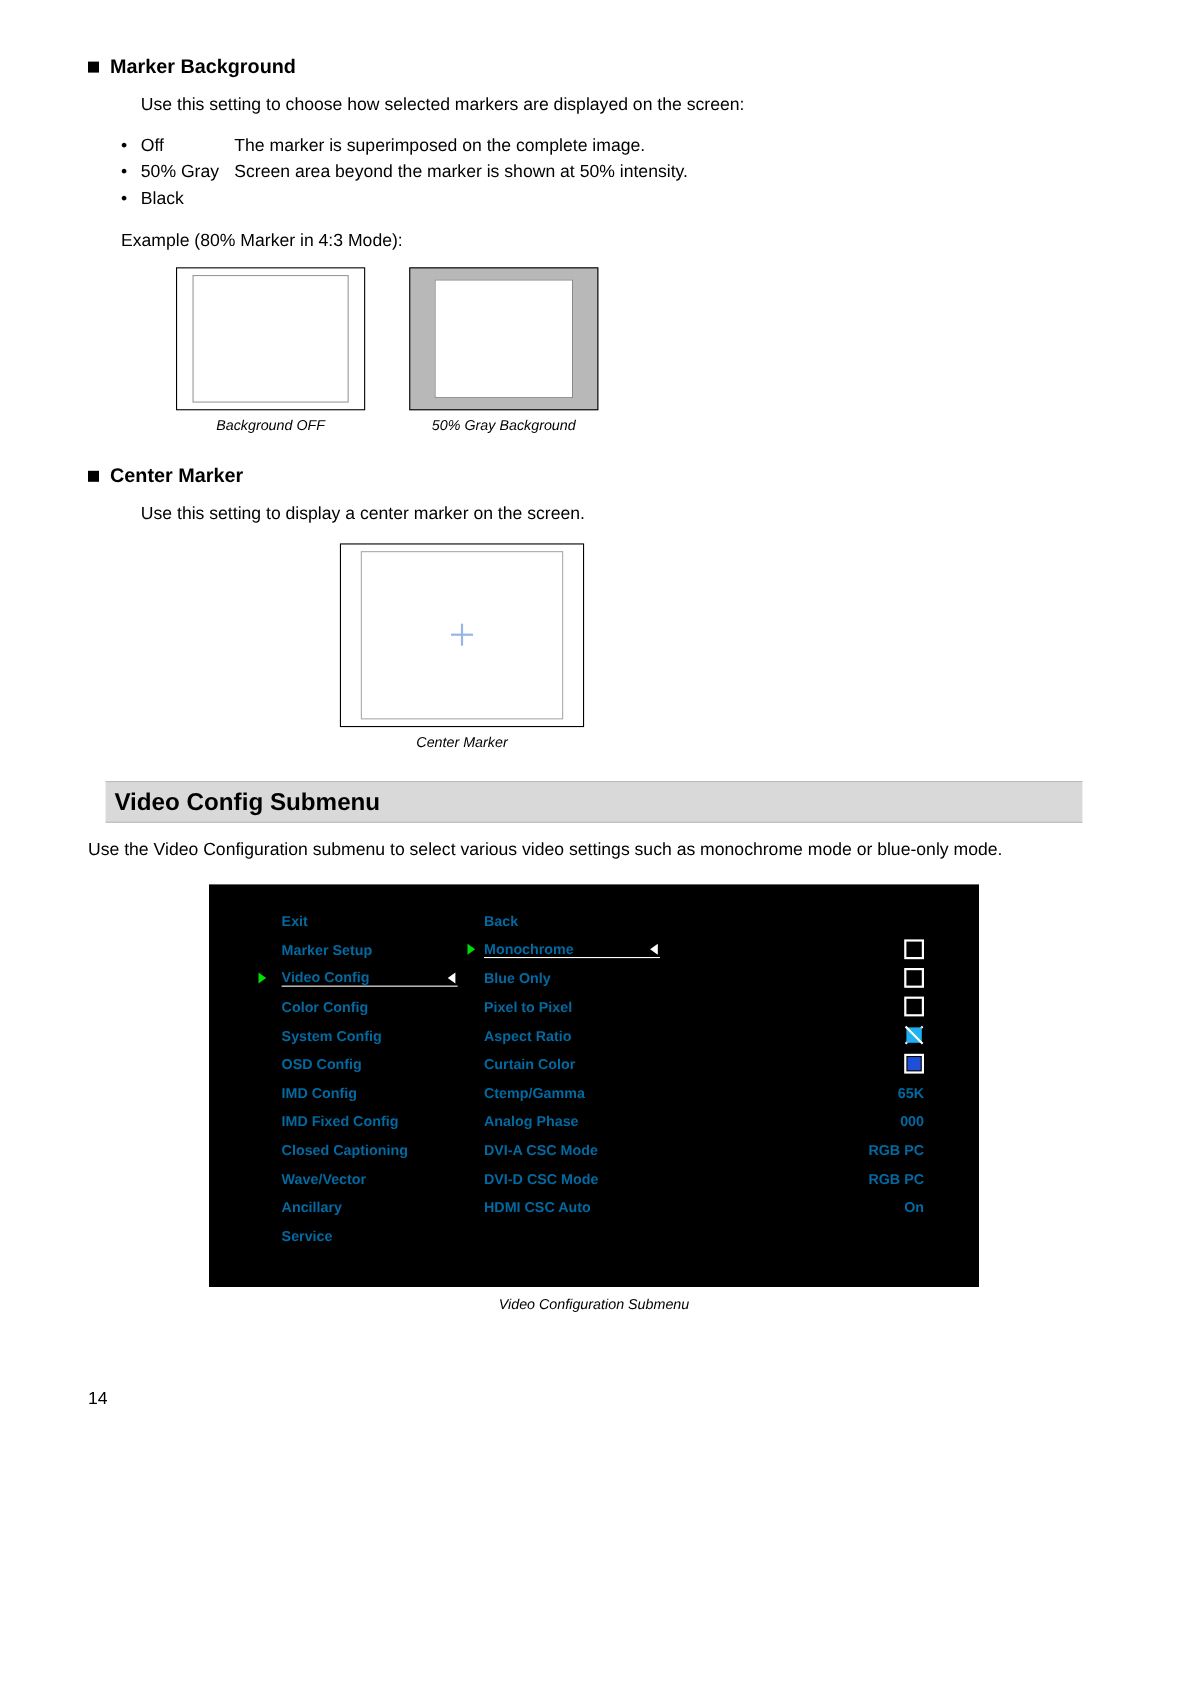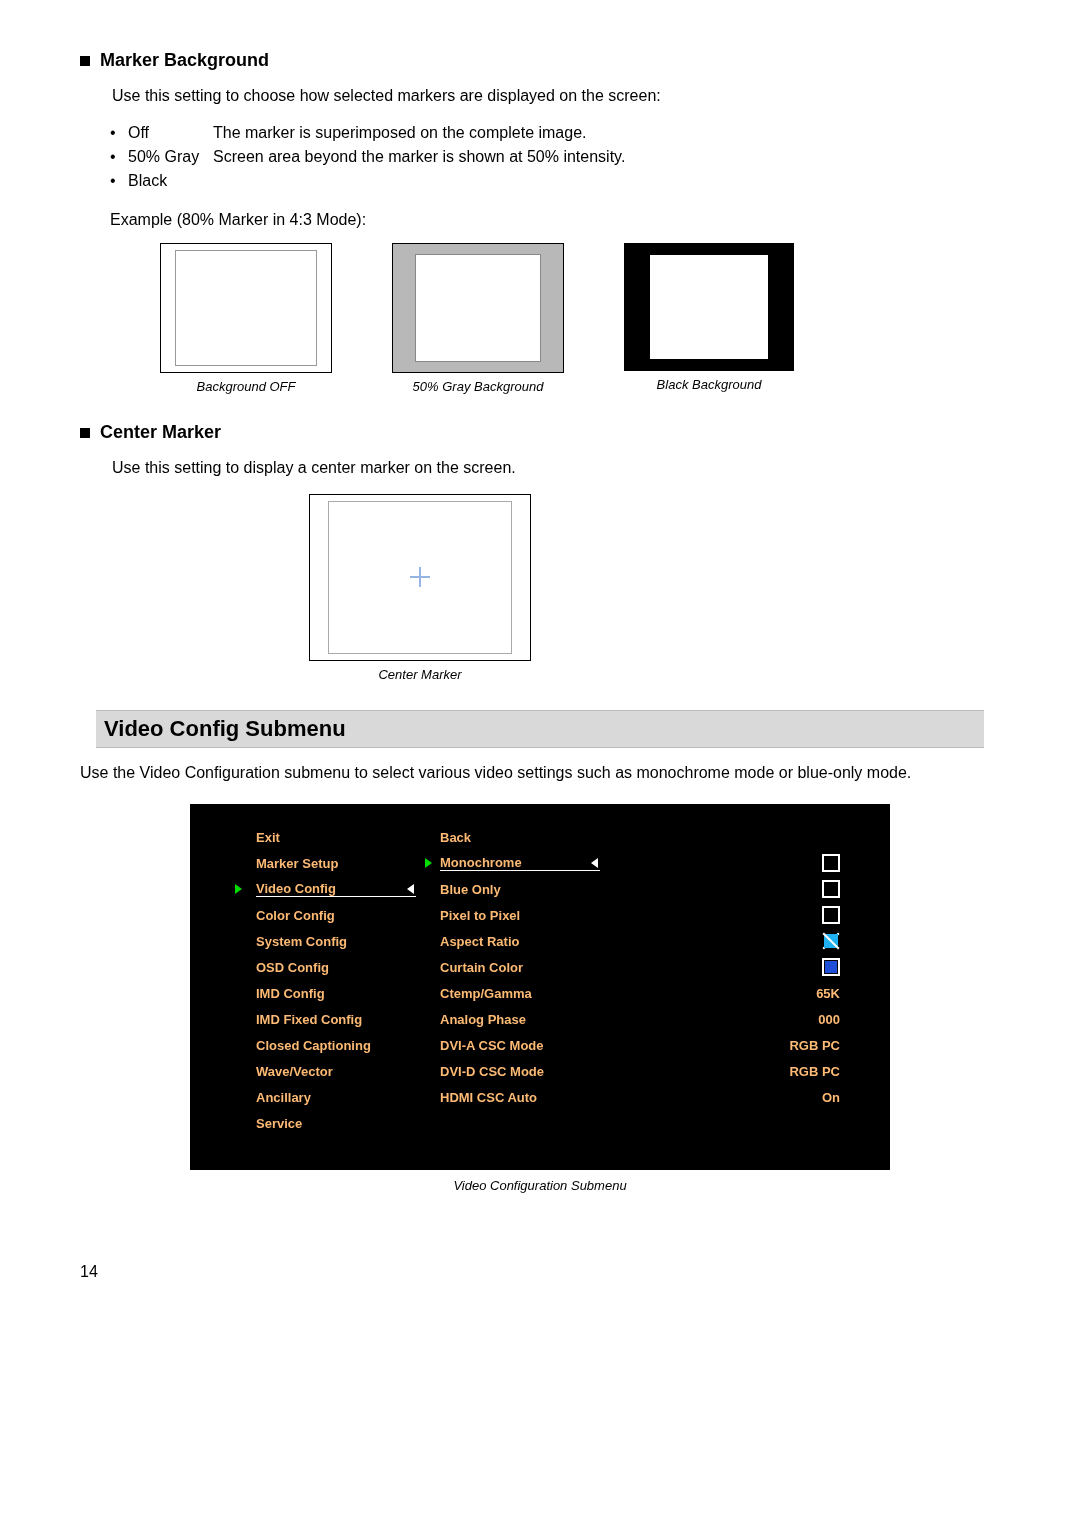--- a/index.html
+++ b/index.html
@@ -1,43 +1,43 @@
 <!DOCTYPE html>
 <html><head>
 <meta charset="utf-8">
 <style>
 body{margin:0;padding:0;font-family:Arial,Helvetica,sans-serif;background:#fff;color:#000;width:1080px}
 .page{padding:22px 80px 40px}
 .sec-head{display:flex;align-items:center;margin-bottom:14px;margin-top:28px}
 .sq{width:10px;height:10px;background:#000;margin-right:10px;flex-shrink:0}
 .sec-title{font-weight:bold;font-size:18px}
-.body-text{font-size:16px;margin:8px 0 14px 32px;line-height:1.4}
+.body-text{font-size:16px;margin:8px 0 14px 48px;line-height:1.4}
 .bullet-list{margin-left:30px;font-size:16px;line-height:1.5}
 .bullet-row{display:flex}
 .bullet-dot{width:18px;flex-shrink:0}
 .bullet-key{width:85px;flex-shrink:0}
 .example-label{font-weight:normal;font-size:16px;margin:18px 0 14px 30px}
-.fig-row{display:flex;gap:60px;margin-left:80px;margin-bottom:8px}
+.fig-row{display:flex;gap:40px;margin-left:80px;margin-bottom:8px}
 .fig-col{display:flex;flex-direction:column;align-items:center}
 .fig-box{position:relative;width:170px;height:128px}
 .fig-off{border:1px solid #000;background:#fff}
 .fig-off-inner{position:absolute;top:6px;left:14px;right:14px;bottom:6px;border:1px solid #999}
 .fig-gray{border:1px solid #000;background:#b8b8b8}
 .fig-gray-inner{position:absolute;top:10px;left:22px;right:22px;bottom:10px;background:#fff;border:1px solid #888}
 .fig-black{background:#000}
 .fig-black-inner{position:absolute;top:12px;left:26px;right:26px;bottom:12px;background:#fff}
 .fig-caption{font-style:italic;font-size:13px;margin-top:6px;text-align:center}
 .center-fig-wrap{display:flex;flex-direction:column;align-items:center;margin:12px 0 12px 230px;width:220px}
 .center-fig{width:220px;height:165px;border:1px solid #000;position:relative;background:#fff}
 .center-fig-inner{position:absolute;top:6px;left:18px;right:18px;bottom:6px;border:1px solid #aaa}
 .plus-h{position:absolute;top:50%;left:50%;width:20px;height:2px;background:#96b5e5;transform:translate(-50%,-50%)}
 .plus-v{position:absolute;top:50%;left:50%;width:2px;height:20px;background:#96b5e5;transform:translate(-50%,-50%)}
 .h2-bar{background:#d9d9d9;font-size:22px;font-weight:bold;padding:5px 8px;margin:28px 16px 14px;border-top:1px solid #bbb;border-bottom:1px solid #bbb}
 .osd-wrap{display:flex;justify-content:center;margin:20px 0 8px}
-.osd{background:#000;color:#fdba74;width:640px;padding:20px 30px 34px;font-family:Arial,sans-serif;font-size:13px;font-weight:bold}
+.osd{background:#000;color:#0369a1;width:640px;padding:20px 30px 34px;font-family:Arial,sans-serif;font-size:13px;font-weight:bold}
 .osd-row{display:flex;align-items:center;height:26px}
 .osd-left{width:36px;display:flex;justify-content:center}
 .osd-col1{width:160px;position:relative;display:flex;align-items:center}
 .osd-mid{width:24px;display:flex;justify-content:center}
 .osd-col2{width:160px;position:relative;display:flex;align-items:flex-start}
 .osd-col3{flex:1;display:flex;justify-content:flex-end;align-items:center;padding-right:20px}
 .sel{border-bottom:1px solid #fff}
 .sel-arrow{width:0;height:0;border-top:5px solid transparent;border-bottom:5px solid transparent;border-right:7px solid #fff;position:absolute;right:2px;top:50%;transform:translateY(-50%)}
 .tri-r{width:0;height:0;border-top:5px solid transparent;border-bottom:5px solid transparent;border-left:7px solid #0d0}
 .chk{width:14px;height:14px;border:2px solid #fff;display:inline-block}
@@ -86,26 +86,20 @@
           <div class="fig-off-inner"></div>
         </div>
       <div class="fig-caption">Background OFF</div>
     </div>
     <div class="fig-col">
       <div class="fig-box fig-gray">
           <div class="fig-gray-inner"></div>
         </div>
       <div class="fig-caption">50% Gray Background</div>
     </div>
-    <div class="fig-col">
-      <div class="fig-box fig-black">
-          <div class="fig-black-inner"></div>
-        </div>
-      <div class="fig-caption">Black Background</div>
-    </div>
   </div>
 
   <div class="sec-head">
     <span class="sq"></span>
     <span class="sec-title">Center Marker</span>
   </div>
   <div class="body-text">Use this setting to display a center marker on the screen.</div>
 
   <div class="center-fig-wrap">
     <div class="center-fig">

